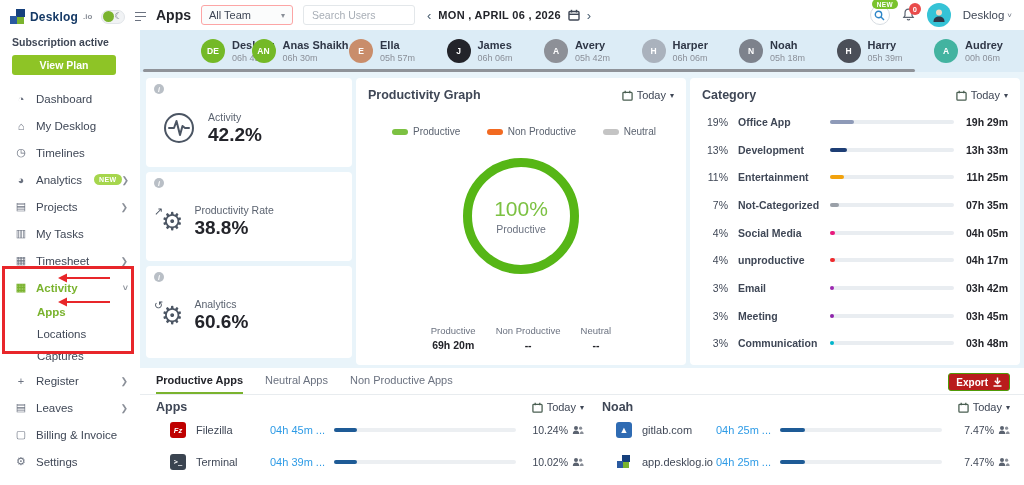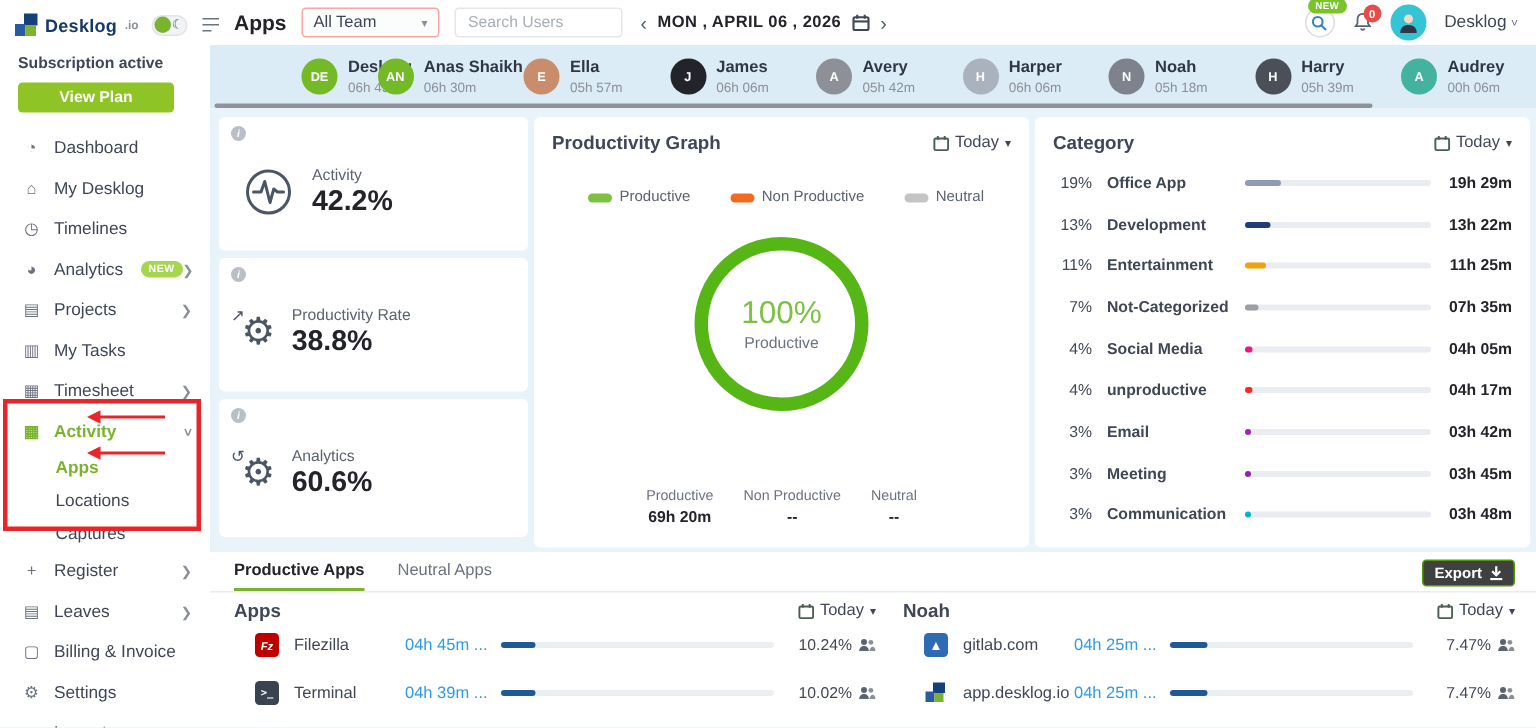--- a/index.html
+++ b/index.html
@@ -96,21 +96,21 @@
   .cat-label { margin-left:10px; font-size:10.5px; color:#3f4756; font-weight:bold; }
   .cat-track { width:124px; height:4px; background:#e9edf1; border-radius:2px; margin-left:auto; position:relative; flex:none; }
   .cat-fill { position:absolute; left:0; top:0; height:4px; border-radius:2px; }
   .cat-time { width:54px; text-align:right; font-size:10.5px; font-weight:bold; color:#23242a; flex:none; }
 
   
   .bottom { position:absolute; left:140px; top:368px; width:884px; height:117px; background:#fff; }
   .tabs { display:flex; gap:22px; padding-left:16px; height:27px; align-items:stretch; border-bottom:1px solid #e8ecef; }
   .tab { font-size:11px; color:#6b7280; display:flex; align-items:center; cursor:pointer; border-bottom:2px solid transparent; }
   .tab.active { color:#23242a; font-weight:bold; border-bottom:2px solid #7ab32e; }
-  .export-btn { position:absolute; right:14px; top:5px; height:18px; background:#404040; border:1px solid #4f9a07; color:#fff; font-size:10px; font-weight:bold; border-radius:3px; display:flex; align-items:center; gap:5px; padding:0 7px; cursor:pointer; }
+  .export-btn { position:absolute; right:14px; top:5px; height:18px; background:#b91c1c; border:1px solid #4f9a07; color:#fff; font-size:10px; font-weight:bold; border-radius:3px; display:flex; align-items:center; gap:5px; padding:0 7px; cursor:pointer; }
   .col { position:absolute; top:32px; }
   .col-apps { left:16px; width:428px; }
   .col-urls { left:462px; width:408px; }
   .col-head { display:flex; justify-content:space-between; align-items:center; }
   .col-title { font-size:12.5px; font-weight:bold; color:#3f4756; }
   .app-row { display:flex; align-items:center; height:32px; }
   .app-ico { width:16px; height:16px; border-radius:3px; margin-left:14px; flex:none; display:flex; align-items:center; justify-content:center; color:#fff; font-size:7.5px; font-weight:bold; }
   .ico-filezilla { background:#bf0000; font-style:italic; }
   .ico-terminal { background:#3a4450; font-family:"DejaVu Sans Mono",monospace; font-size:7px; }
   .ico-gitlab { background:#2f6bb3; font-size:9px; }
@@ -449,21 +449,21 @@
           <span class="cat-fill" style="width: 24px; background: rgb(142, 154, 184);"></span>
         </span>
         <span class="cat-time">19h 29m</span>
       </div>
     <div class="cat-row">
         <span class="cat-pct">13%</span>
         <span class="cat-label">Development</span>
         <span class="cat-track">
           <span class="cat-fill" style="width: 17px; background: rgb(30, 62, 117);"></span>
         </span>
-        <span class="cat-time">13h 22m</span>
+        <span class="cat-time">13h 33m</span>
       </div>
     <div class="cat-row">
         <span class="cat-pct">11%</span>
         <span class="cat-label">Entertainment</span>
         <span class="cat-track">
           <span class="cat-fill" style="width: 14px; background: rgb(242, 162, 13);"></span>
         </span>
         <span class="cat-time">11h 25m</span>
       </div>
     <div class="cat-row">
@@ -514,20 +514,21 @@
         </span>
         <span class="cat-time">03h 48m</span>
       </div>
   </div>
 </div>
 
 <div class="bottom">
   <div class="tabs">
     <span class="tab active">Productive Apps</span>
     <span class="tab">Neutral Apps</span>
+    <span class="tab">Non Productive Apps</span>
   </div>
   <button class="export-btn">
     <span>Export</span>
     <svg width="9" height="10" viewBox="0 0 9 10">
         <line x1="4.5" y1="0.5" x2="4.5" y2="5.5" stroke="#fff" stroke-width="1.5"></line>
         <polyline points="1.8,3.8 4.5,6.5 7.2,3.8" fill="none" stroke="#fff" stroke-width="1.5"></polyline>
         <line x1="0.5" y1="9" x2="8.5" y2="9" stroke="#fff" stroke-width="1.5"></line>
       </svg>
   </button>
 

